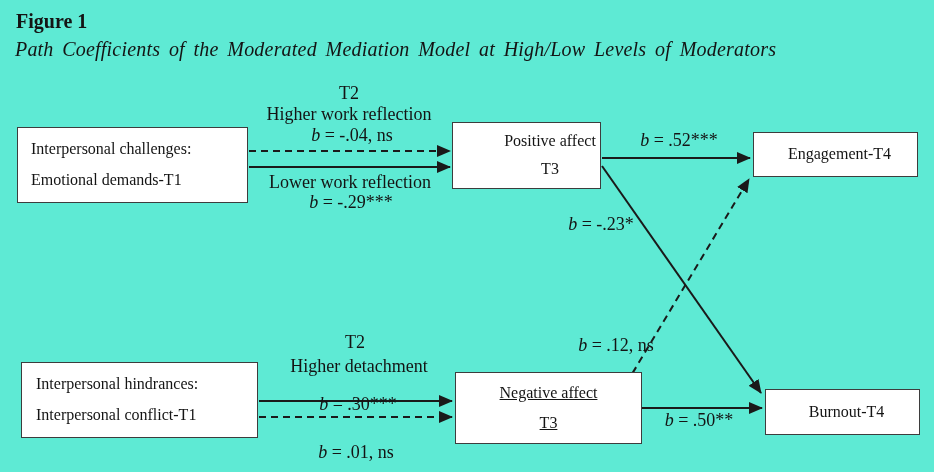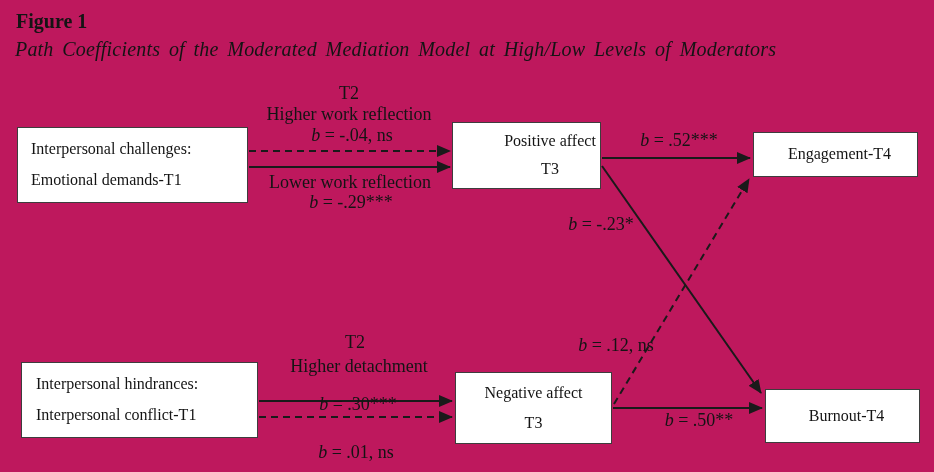--- a/index.html
+++ b/index.html
@@ -1,20 +1,20 @@
 <!DOCTYPE html>
 <html><head>
 <meta charset="utf-8">
 <style>
   html, body { margin: 0; padding: 0; background: #ffffff; }
   .figure {
     position: relative;
     width: 934px;
     height: 472px;
-    background: #be185d;
+    background: #5eead4;
     font-family: "Liberation Serif", "DejaVu Serif", serif;
     color: #141414;
     overflow: hidden;
   }
   .fig-label {
     position: absolute;
     left: 16px;
     top: 10px;
     font-weight: bold;
     font-size: 20px;
@@ -97,26 +97,26 @@
 
   <div class="box single" style="left:753px; top:132px; width:165px; height:45px;">
     <span>Engagement-T4</span>
   </div>
 
   <div class="box left-align" style="left:21px; top:362px; width:237px; height:76px; padding-left:14px;">
     <span>Interpersonal hindrances:</span>
     <span>Interpersonal conflict-T1</span>
   </div>
 
-  <div class="box centered" style="left:455px; top:372px; width:157px; height:72px;">
+  <div class="box centered" style="left:455px; top:372px; width:187px; height:72px;text-decoration:underline;">
     <span>Negative affect</span>
     <span>T3</span>
   </div>
 
-  <div class="box single" style="left:765px; top:389px; width:155px; height:54px;">
+  <div class="box single" style="left:765px; top:389px; width:155px; height:46px;">
     <span>Burnout-T4</span>
   </div>
 
   <div class="lbl" style="left:349px; top:84px;">T2</div>
   <div class="lbl" style="left:349px; top:105px;">Higher work reflection</div>
   <div class="lbl coef" style="left:352px; top:126px;">b = -.04, ns</div>
   <div class="lbl" style="left:350px; top:173px;">Lower work reflection</div>
   <div class="lbl coef" style="left:351px; top:193px;">b = -.29***</div>
 
   <div class="lbl" style="left:355px; top:333px;">T2</div>

